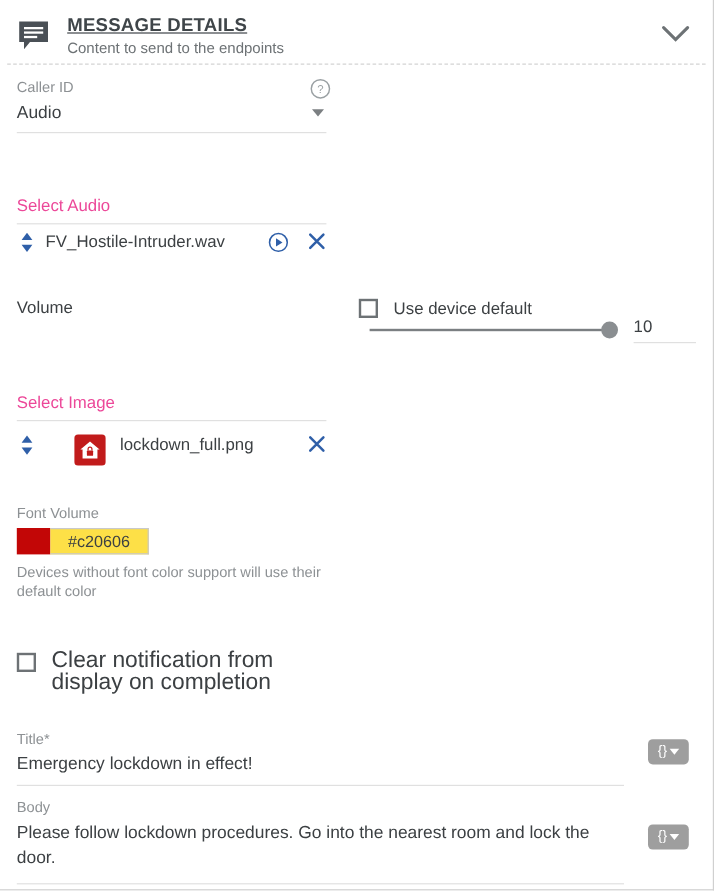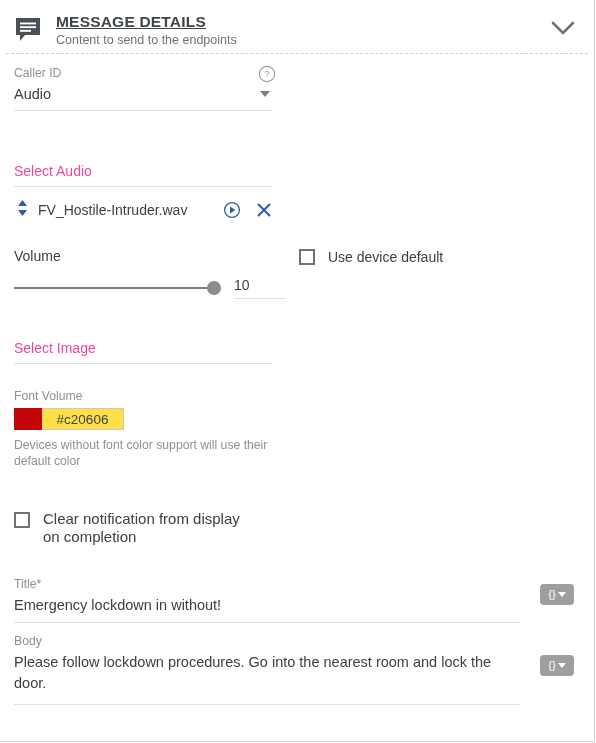--- a/index.html
+++ b/index.html
@@ -123,21 +123,21 @@
   .section-placeholder {
     width: 258px;
     font-size: 14px;
     color: #ec4899;
     padding-bottom: 7px;
   }
 
   
   .item-row {
     display: flex;
-    align-items: center;
+    align-items: flex-start;
     width: 258px;
     height: 34px;
   }
   .sort-handle {
     width: 16px;
     flex: 0 0 16px;
     text-align: center;
     cursor: grab;
   }
   .item-name {
@@ -166,21 +166,21 @@
   }
 
   
   .vol-label {
     font-size: 14px;
     color: #3c4043;
   }
   .slider-row {
     display: flex;
     align-items: center;
-    margin-top: 13px;
+    justify-content: flex-end;
   }
   .slider-track {
     width: 200px;
     height: 2px;
     background: #7b7f82;
     position: relative;
   }
   .slider-thumb {
     position: absolute;
     right: -7px;
@@ -204,21 +204,21 @@
   .cb-box {
     width: 16px;
     height: 16px;
     border: 2px solid #6d7275;
     box-sizing: border-box;
     flex: 0 0 16px;
     cursor: pointer;
     background: #fff;
   }
   .cb-label {
-    font-size: 15px;
+    font-size: 19px;
     color: #3c4043;
     margin-left: 13px;
     line-height: 18px;
   }
 
   .use-default {
     position: absolute;
     left: 285px;
     top: 0;
     display: flex;
@@ -388,40 +388,61 @@
 
       <div class="use-default">
         <span class="cb-box"></span>
         <span class="cb-label" style="font-size:14px;">Use device default</span>
       </div>
     </div>
 
     <div style="height:41px;"></div>
     <div class="section-placeholder underline">Select Image</div>
 
+    <div class="item-row" style="margin-top:11px;">
+      <span class="sort-handle">
+        <svg width="13" height="18" viewBox="0 0 13 18">
+          <path d="M6.5 1 L11 7 L2 7 Z" fill="#2f5fa8"></path>
+          <path d="M6.5 17 L11 11 L2 11 Z" fill="#2f5fa8"></path>
+        </svg>
+      </span>
+      <span class="thumb">
+        <svg width="20" height="20" viewBox="0 0 20 20">
+          <path d="M10 3 L18 9.5 L16.2 9.5 L16.2 17 L3.8 17 L3.8 9.5 L2 9.5 Z" fill="#ffffff"></path>
+          <rect x="7.4" y="10.4" width="5.2" height="4.4" rx="0.7" fill="#c11b1b"></rect>
+          <path d="M8.4 10.4 v-1.2 a1.6 1.6 0 0 1 3.2 0 v1.2" fill="none" stroke="#c11b1b" stroke-width="1"></path>
+        </svg>
+      </span>
+      <span class="item-name">lockdown_full.png</span>
+      <span class="icon-btn">
+        <svg width="16" height="16" viewBox="0 0 16 16">
+          <path d="M2.5 2.5 L13.5 13.5 M13.5 2.5 L2.5 13.5" stroke="#2f5fa8" stroke-width="2.1" stroke-linecap="round"></path>
+        </svg>
+      </span>
+    </div>
 
     <div style="margin-top:24px;">
       <div class="field-label">Font Volume</div>
       <div class="swatch-row">
         <div class="swatch"></div>
         <div class="hex-input">#c20606</div>
       </div>
       <div class="help-text">Devices without font color support will use their default color</div>
     </div>
 
     <div style="display:flex; align-items:flex-start; margin-top:41px;">
       <span class="cb-box" style="margin-top:2px;"></span>
       <span class="cb-label" style="max-width:215px;">Clear notification from display on completion</span>
     </div>
 
     <div class="text-field" style="margin-top:30px;">
       <div class="tf-label">
         <span>Title</span><span class="req">*</span>
       </div>
-      <div class="tf-value tf-line">Emergency lockdown in without!</div>
+      <div class="tf-value tf-line">Emergency lockdown in effect!</div>
       <div class="curly-btn">
         <span class="cb-txt">{}</span>
         <span class="curly-caret"></span>
       </div>
     </div>
 
     <div class="text-field" style="margin-top:10px;">
       <div class="tf-label">Body</div>
       <div class="tf-line">
         <div class="tf-value" style="padding-bottom:10px;">Please follow lockdown procedures. Go into the nearest room and lock the door.</div>

